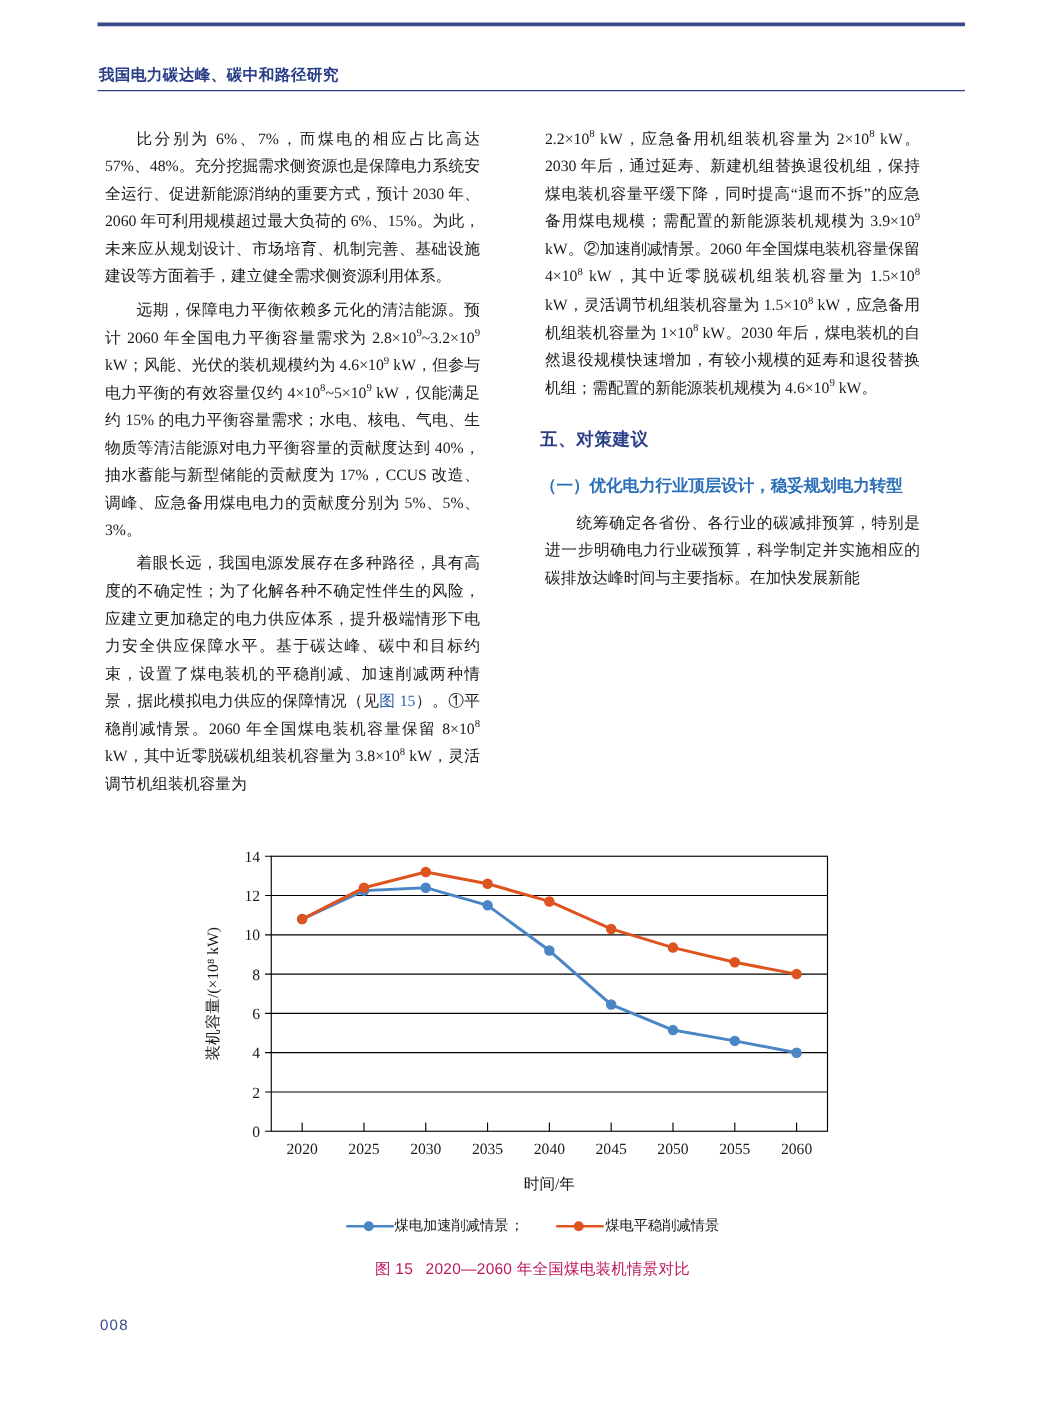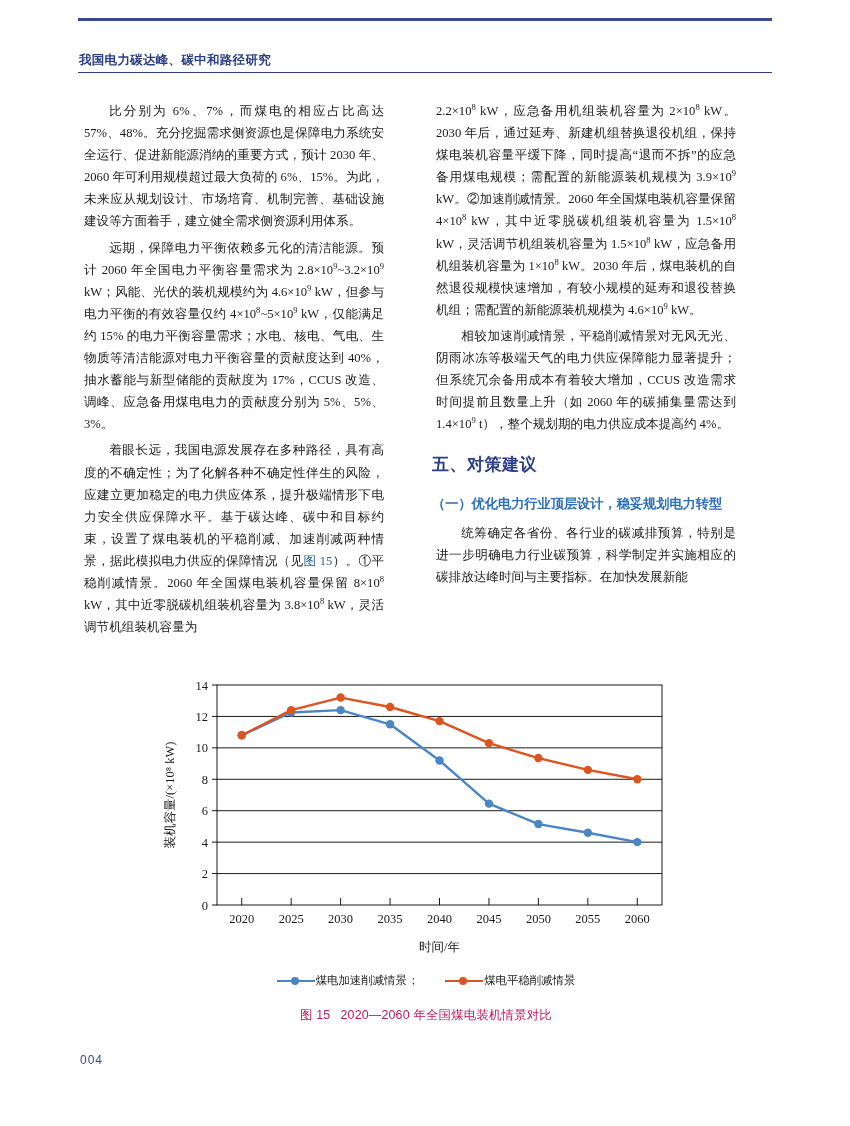--- a/index.html
+++ b/index.html
@@ -63,21 +63,21 @@
   }
   .col p.noind { text-indent: 0; }
 
   .ref { color: #2b5fa8; }
 
   sup { font-size: 0.68em; vertical-align: super; line-height: 0; }
 
   
   h2.sec {
     margin: 19px 0 15px 0;
-    font-size: 17px;
+    font-size: 14px;
     font-weight: bold;
     color: #2b3f88;
     font-family: "Liberation Sans", sans-serif;
     text-indent: 0;
     letter-spacing: 0.5px;
   }
   h3.subsec {
     margin: 12px 0 7px 0;
     font-size: 13.2px;
     font-weight: bold;
@@ -167,21 +167,20 @@
     <p>比分别为 6%、7%，而煤电的相应占比高达 57%、48%。充分挖掘需求侧资源也是保障电力系统安全运行、促进新能源消纳的重要方式，预计 2030 年、2060 年可利用规模超过最大负荷的 6%、15%。为此，未来应从规划设计、市场培育、机制完善、基础设施建设等方面着手，建立健全需求侧资源利用体系。</p>
 
     <p>远期，保障电力平衡依赖多元化的清洁能源。预计 2060 年全国电力平衡容量需求为 2.8×10<sup>9</sup>~3.2×10<sup>9</sup> kW；风能、光伏的装机规模约为 4.6×10<sup>9</sup> kW，但参与电力平衡的有效容量仅约 4×10<sup>8</sup>~5×10<sup>9</sup> kW，仅能满足约 15% 的电力平衡容量需求；水电、核电、气电、生物质等清洁能源对电力平衡容量的贡献度达到 40%，抽水蓄能与新型储能的贡献度为 17%，CCUS 改造、调峰、应急备用煤电电力的贡献度分别为 5%、5%、3%。</p>
 
     <p>着眼长远，我国电源发展存在多种路径，具有高度的不确定性；为了化解各种不确定性伴生的风险，应建立更加稳定的电力供应体系，提升极端情形下电力安全供应保障水平。基于碳达峰、碳中和目标约束，设置了煤电装机的平稳削减、加速削减两种情景，据此模拟电力供应的保障情况（见<span class="ref">图 15</span>）。①平稳削减情景。2060 年全国煤电装机容量保留 8×10<sup>8</sup> kW，其中近零脱碳机组装机容量为 3.8×10<sup>8</sup> kW，灵活调节机组装机容量为</p>
   </div>
 
   <div class="col right">
     <p class="noind">2.2×10<sup>8</sup> kW，应急备用机组装机容量为 2×10<sup>8</sup> kW。2030 年后，通过延寿、新建机组替换退役机组，保持煤电装机容量平缓下降，同时提高“退而不拆”的应急备用煤电规模；需配置的新能源装机规模为 3.9×10<sup>9</sup> kW。②加速削减情景。2060 年全国煤电装机容量保留 4×10<sup>8</sup> kW，其中近零脱碳机组装机容量为 1.5×10<sup>8</sup> kW，灵活调节机组装机容量为 1.5×10<sup>8</sup> kW，应急备用机组装机容量为 1×10<sup>8</sup> kW。2030 年后，煤电装机的自然退役规模快速增加，有较小规模的延寿和退役替换机组；需配置的新能源装机规模为 4.6×10<sup>9</sup> kW。</p>
 
-    <p>相较加速削减情景，平稳削减情景对无风无光、阴雨冰冻等极端天气的电力供应保障能力显著提升；但系统冗余备用成本有着较大增加，CCUS 改造需求时间提前且数量上升（如 2060 年的碳捕集量需达到 1.4×10<sup>9</sup> t），整个规划期的电力供应成本提高约 4%。</p>
 
     <h2 class="sec">五、对策建议</h2>
 
     <h3 class="subsec">
       <span>（一）优化电力行业顶层设计，稳妥规划电力转型</span>
     </h3>
 
     <p>统筹确定各省份、各行业的碳减排预算，特别是进一步明确电力行业碳预算，科学制定并实施相应的碳排放达峰时间与主要指标。在加快发展新能</p>
   </div>
 
@@ -263,15 +262,15 @@
         <span class="legend-swatch" style="color: rgb(221, 84, 32);"></span>
         <span class="legend-label">煤电平稳削减情景</span>
       </div>
     </div>
 
     <div class="fig-caption">
       <span class="num">图 15</span><span>2020—2060 年全国煤电装机情景对比</span>
     </div>
   </div>
 
-  <div class="folio">004</div>
+  <div class="folio">008</div>
 
 </div>
 
 </body></html>

